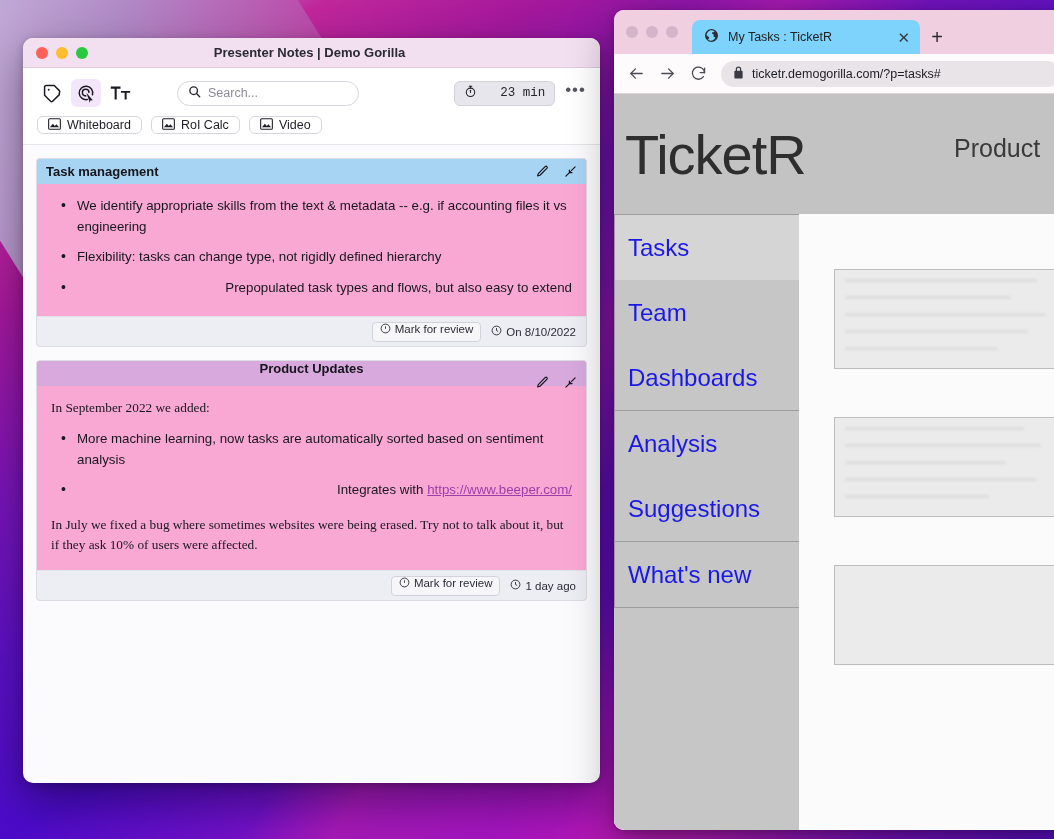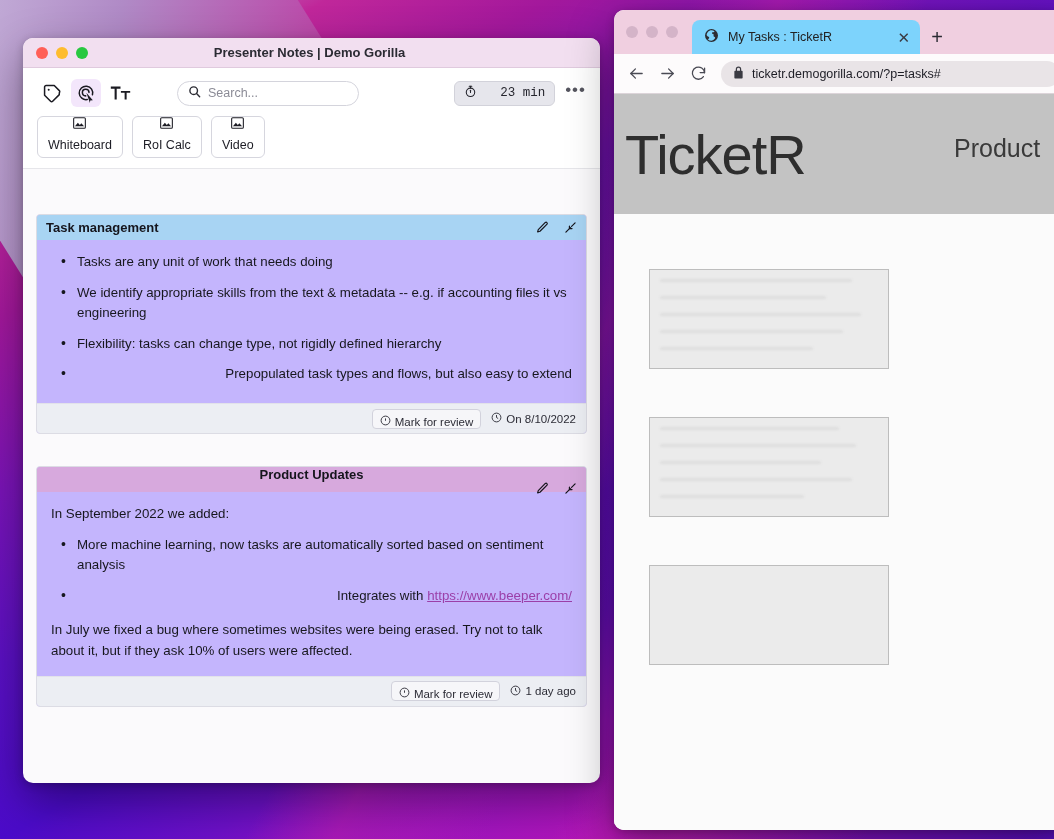--- a/index.html
+++ b/index.html
@@ -91,63 +91,63 @@
     font-family: "Liberation Mono", monospace;
     font-size: 12.5px; color: #26262e; cursor: pointer;
   }
   #more-btn {
     color: #55555f; font-size: 17px; line-height: 8px;
     letter-spacing: 1px; cursor: pointer; padding-bottom: 6px;
   }
   .toolbar-row2 { display: flex; gap: 9px; padding: 6px 0 10px 0; }
   .chip {
     border: 1px solid #d6d6de; border-radius: 6px; background: #fff;
-    height: 42px; padding: 0 10px;
+    height: 18px; padding: 0 10px;
     display: flex; align-items: center; gap: 6px;
-    font-size: 12.5px; color: #1d1d25; cursor: pointer; flex-direction: column;
+    font-size: 12.5px; color: #1d1d25; cursor: pointer;
   }
 
   #notes-body { padding: 13px 13px 0 13px; }
 
   .card {
     border: 1px solid #dcdce4; border-radius: 4px;
-    background: #c4b5fd; margin-bottom: 13px; overflow: hidden; margin-top: 32px;
+    background: #f9a8d4; margin-bottom: 13px; overflow: hidden;
   }
   .card-head {
     height: 25px; padding: 0 9px;
     display: flex; align-items: center;
     font-size: 13px; font-weight: bold; color: #15151c;
   }
   .card-head.blue { background: #a8d4f3; }
   .card-head.purple { background: #d7a9dd; flex-direction: column; }
   .card-head-actions { margin-left: auto; display: flex; gap: 15px; align-items: center; }
   .head-ico { cursor: pointer; color: #15151c; display: flex; }
   .card-body { padding: 12px 14px 14px 14px; }
-  .card-body p { font-size: 13.3px; color: #17171e; line-height: 1.55; margin-bottom: 10px; }
+  .card-body p { font-size: 13.3px; color: #17171e; line-height: 1.55; margin-bottom: 10px; font-family: Liberation Serif, serif; }
   .card-body p:last-child { margin-bottom: 0; }
   .card-body ul { list-style: none; margin: 0 0 4px 0; }
   .card-body li {
     position: relative; padding-left: 26px; margin-bottom: 10px;
     font-size: 13.3px; color: #17171e; line-height: 1.55;
   }
   .card-body li:last-child { margin-bottom: 0; text-align: right; }
   .card-body li::before {
     content: "\2022"; position: absolute; left: 10px; top: -1px;
     font-size: 14px; color: #17171e;
   }
   .card-body a { color: #9b3fa8; text-decoration: underline; }
   .card-foot {
     border-top: 1px solid #e2e2ea; background: #eceef3;
     height: 30px; padding: 0 10px;
     display: flex; align-items: center; justify-content: flex-end; gap: 10px;
   }
   .foot-btn {
     border: 1px solid #d2d2dc; border-radius: 4px; background: #f6f6f9;
     height: 20px; padding: 0 7px;
-    display: flex; align-items: flex-end; gap: 4px;
+    display: flex; align-items: flex-start; gap: 4px;
     font-size: 11.5px; color: #2c2c36; cursor: pointer;
   }
   .foot-meta {
     display: flex; align-items: center; gap: 4px;
     font-size: 11.5px; color: #2c2c36;
   }
 
   
   #browser-win {
     left: 614px; top: 10px; width: 460px; height: 820px;
@@ -335,21 +335,20 @@
             <svg width="13" height="13" viewBox="0 0 24 24" fill="none" stroke="currentColor" stroke-width="2.2" stroke-linecap="round" stroke-linejoin="round">
               <path d="M3.5 20.5 10 14"></path>
                 <path d="M20.5 3.5 14 10"></path>
               <path d="M10 9.2V14h4.8" fill="currentColor" stroke="currentColor"></path>
             </svg>
           </span>
         </div>
       </div>
       <div class="card-body">
         <ul>
-          <li>Tasks are any unit of work that needs doing</li>
           <li>We identify appropriate skills from the text &amp; metadata -- e.g. if accounting files it vs engineering</li>
           <li>Flexibility: tasks can change type, not rigidly defined hierarchy</li>
           <li>Prepopulated task types and flows, but also easy to extend</li>
         </ul>
       </div>
       <div class="card-foot">
         <div class="foot-btn">
           <span>
             <svg width="11" height="11" viewBox="0 0 24 24" fill="none" stroke="#2c2c36" stroke-width="2">
               <circle cx="12" cy="12" r="9.6"></circle>
@@ -470,20 +469,34 @@
     </div>
   </div>
 
   <div id="br-page">
     <div id="page-header">
       <span id="page-logo">TicketR</span>
       <span id="page-heading">Product</span>
     </div>
 
     <div id="page-main">
+      <div id="page-nav">
+        <div class="nav-group">
+          <div class="nav-item active">Tasks</div>
+          <div class="nav-item">Team</div>
+          <div class="nav-item">Dashboards</div>
+        </div>
+        <div class="nav-group">
+          <div class="nav-item">Analysis</div>
+          <div class="nav-item">Suggestions</div>
+        </div>
+        <div class="nav-group">
+          <div class="nav-item">What's new</div>
+        </div>
+      </div>
 
       <div id="page-content">
         <div class="content-card">
           <div class="blur-line" style="width:88%"></div>
           <div class="blur-line" style="width:76%"></div>
           <div class="blur-line" style="width:92%"></div>
           <div class="blur-line" style="width:84%"></div>
           <div class="blur-line" style="width:70%"></div>
         </div>
         <div class="content-card">

